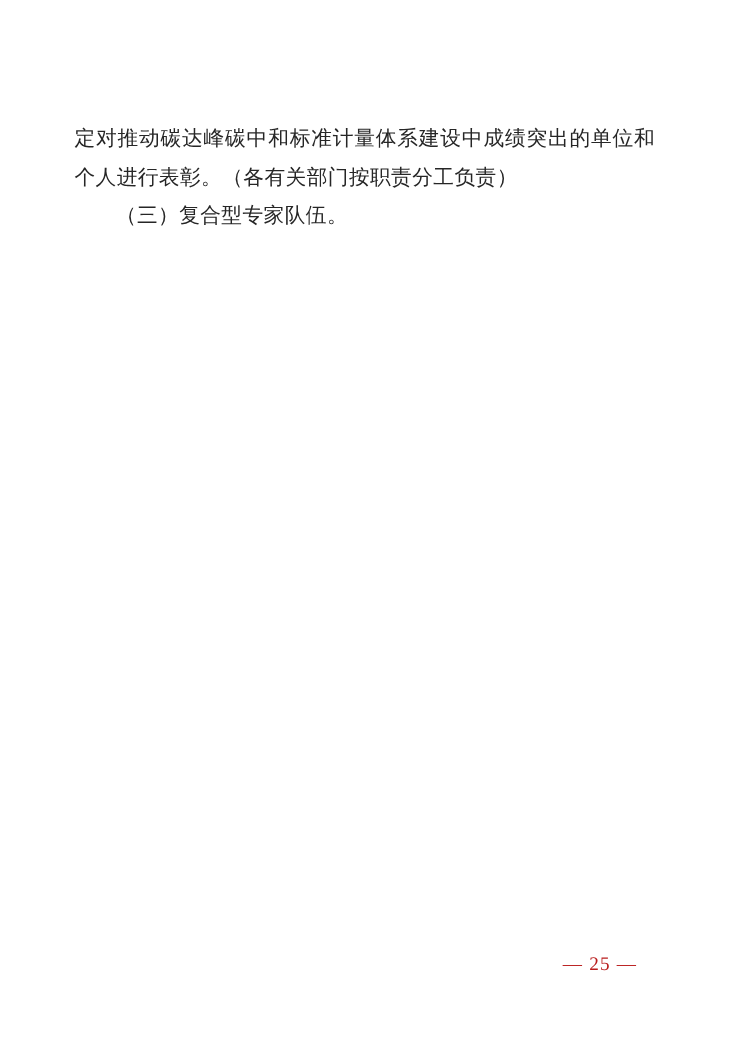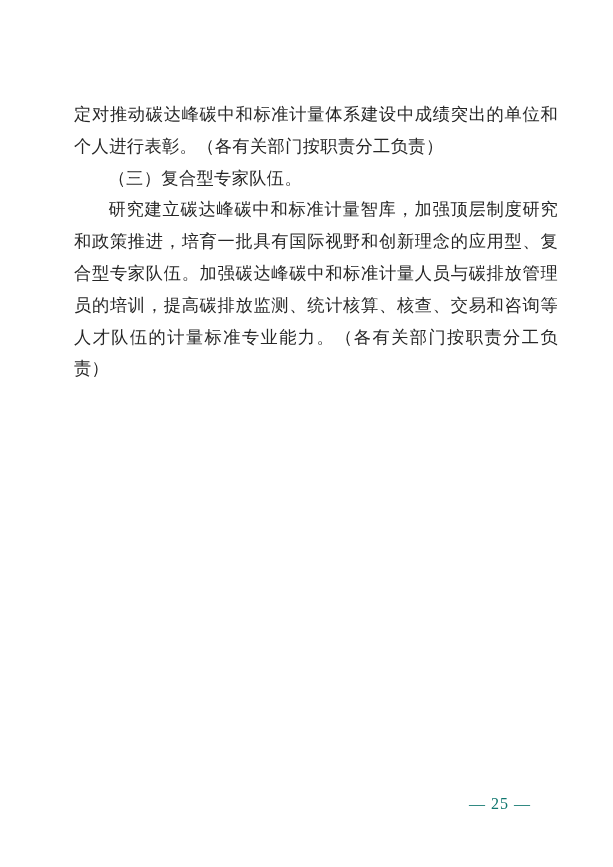--- a/index.html
+++ b/index.html
@@ -10,53 +10,51 @@
   .page {
     position: relative;
     width: 613px;
     height: 867px;
     background: #ffffff;
     overflow: hidden;
     font-family: "Liberation Serif", "DejaVu Serif", serif;
   }
   .doc-body {
     position: absolute;
-    left: 74px;
+    left: 62px;
     top: 100px;
     width: 484px;
-    font-family: Liberation Mono, monospace;
   }
   .doc-body p {
     margin: 0;
     padding: 0;
     font-size: 17.25px;
     line-height: 31.8px;
     color: #262626;
     text-align: justify;
     text-align-last: left;
     letter-spacing: 0.02em;
     word-break: break-all;
   }
   .doc-body p.indent {
     text-indent: 2em;
   }
   .page-number {
     position: absolute;
     right: 82px;
     bottom: 54px;
     font-size: 16px;
-    color: #0f766e;
+    color: #b91c1c;
     letter-spacing: 1px;
     white-space: nowrap;
   }
 </style>
 </head>
 <body>
 
 <div class="page">
   <div class="doc-body">
 
   <p>定对推动碳达峰碳中和标准计量体系建设中成绩突出的单位和个人进行表彰。（各有关部门按职责分工负责）</p>
       <p class="indent">（三）复合型专家队伍。</p>
-      <p class="indent">研究建立碳达峰碳中和标准计量智库，加强顶层制度研究和政策推进，培育一批具有国际视野和创新理念的应用型、复合型专家队伍。加强碳达峰碳中和标准计量人员与碳排放管理员的培训，提高碳排放监测、统计核算、核查、交易和咨询等人才队伍的计量标准专业能力。（各有关部门按职责分工负责）</p>
     </div>
   <div class="page-number">— 25 —</div>
 </div>
 
 </body></html>

